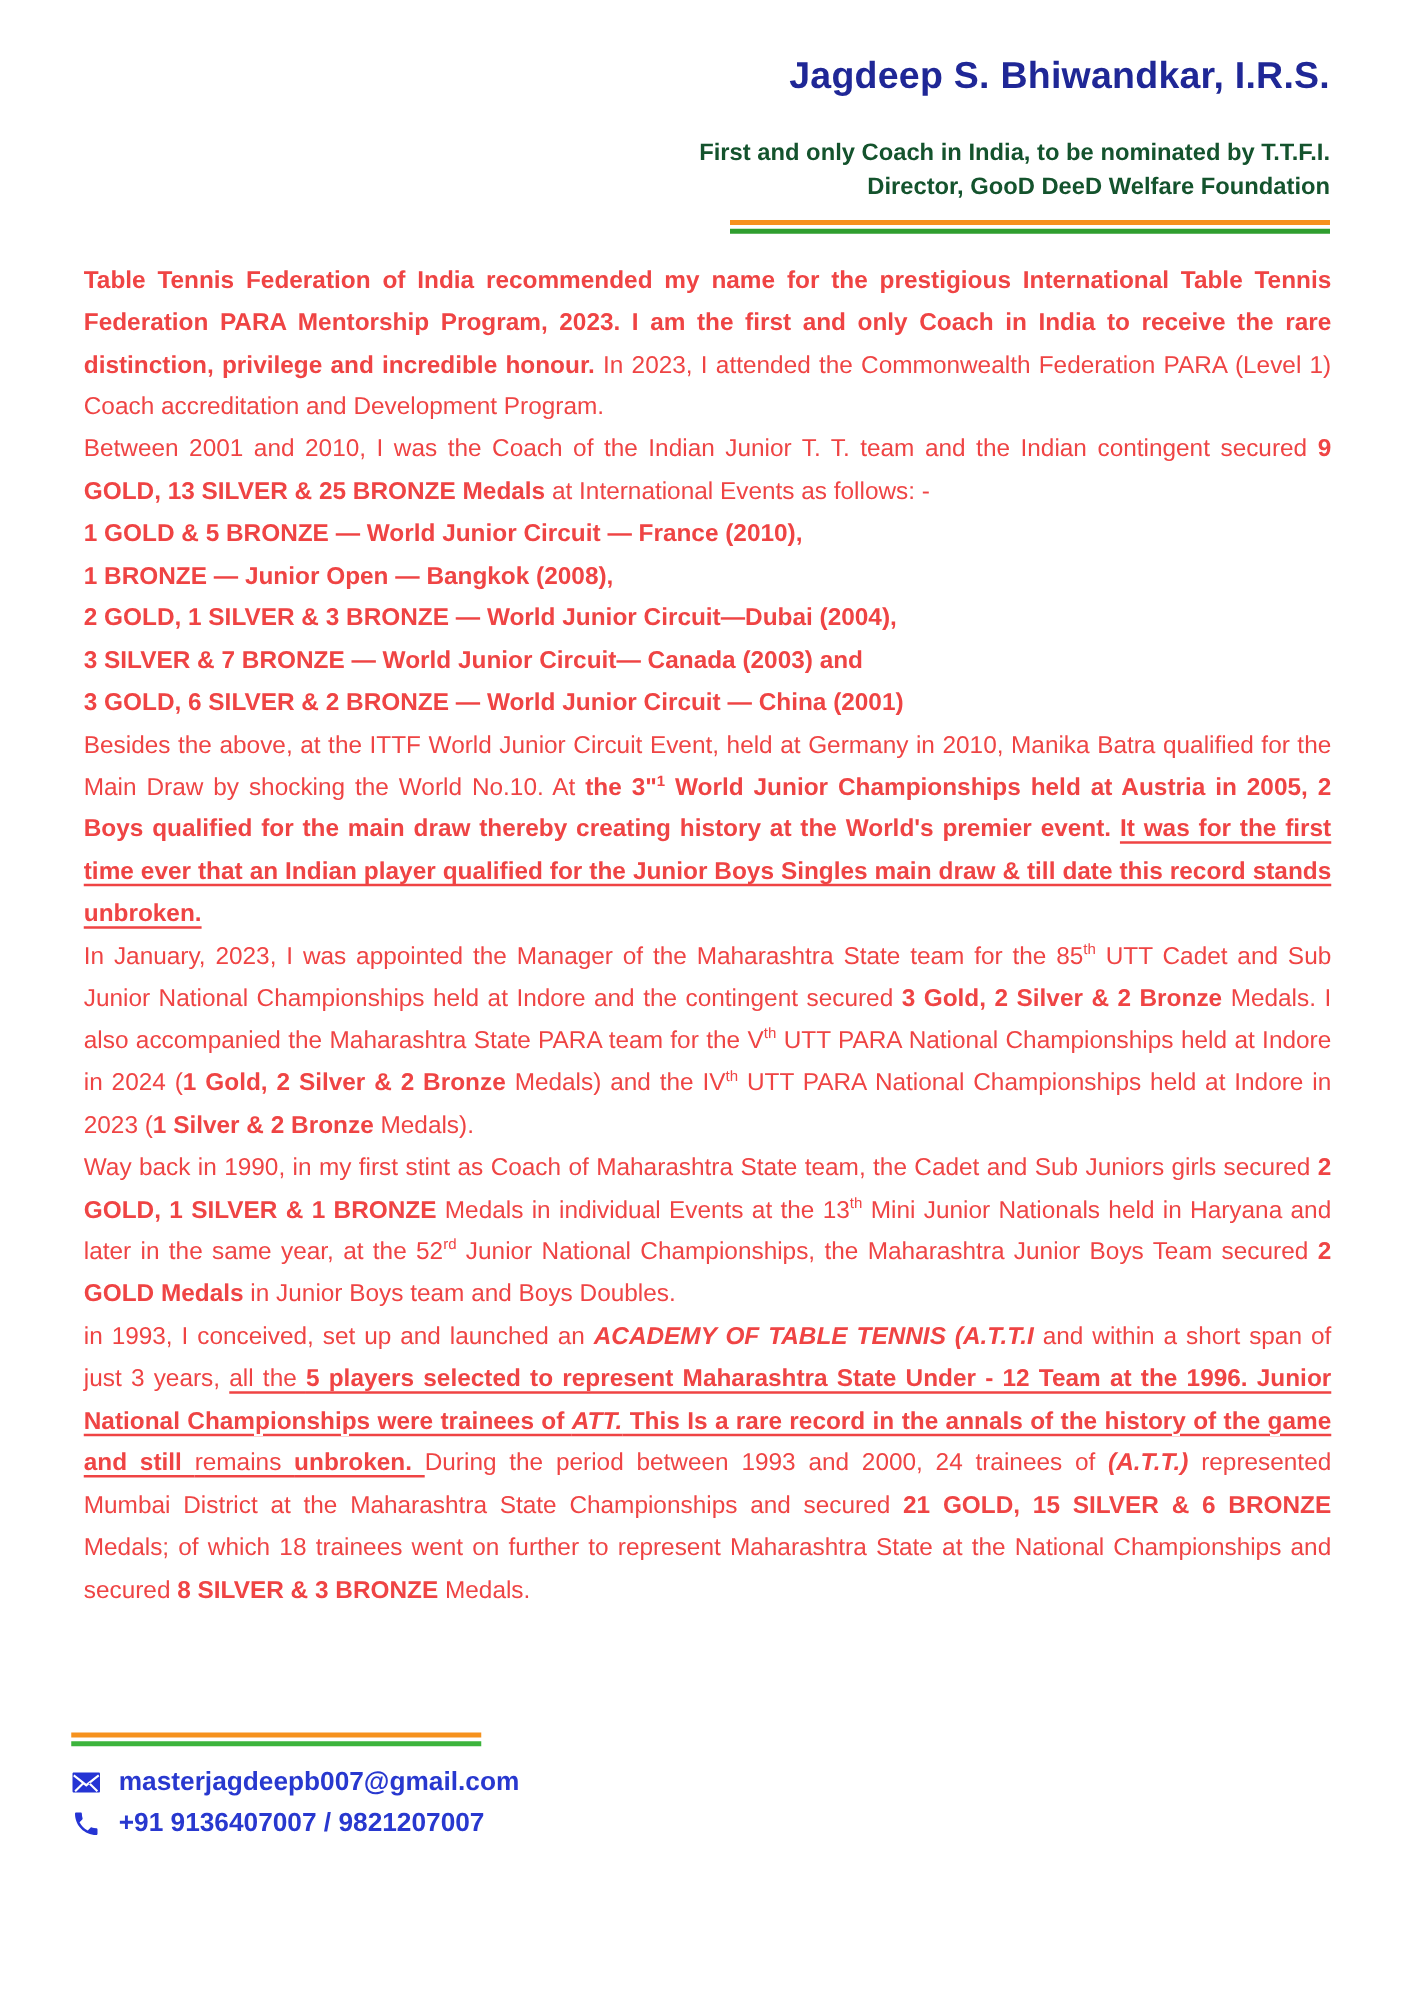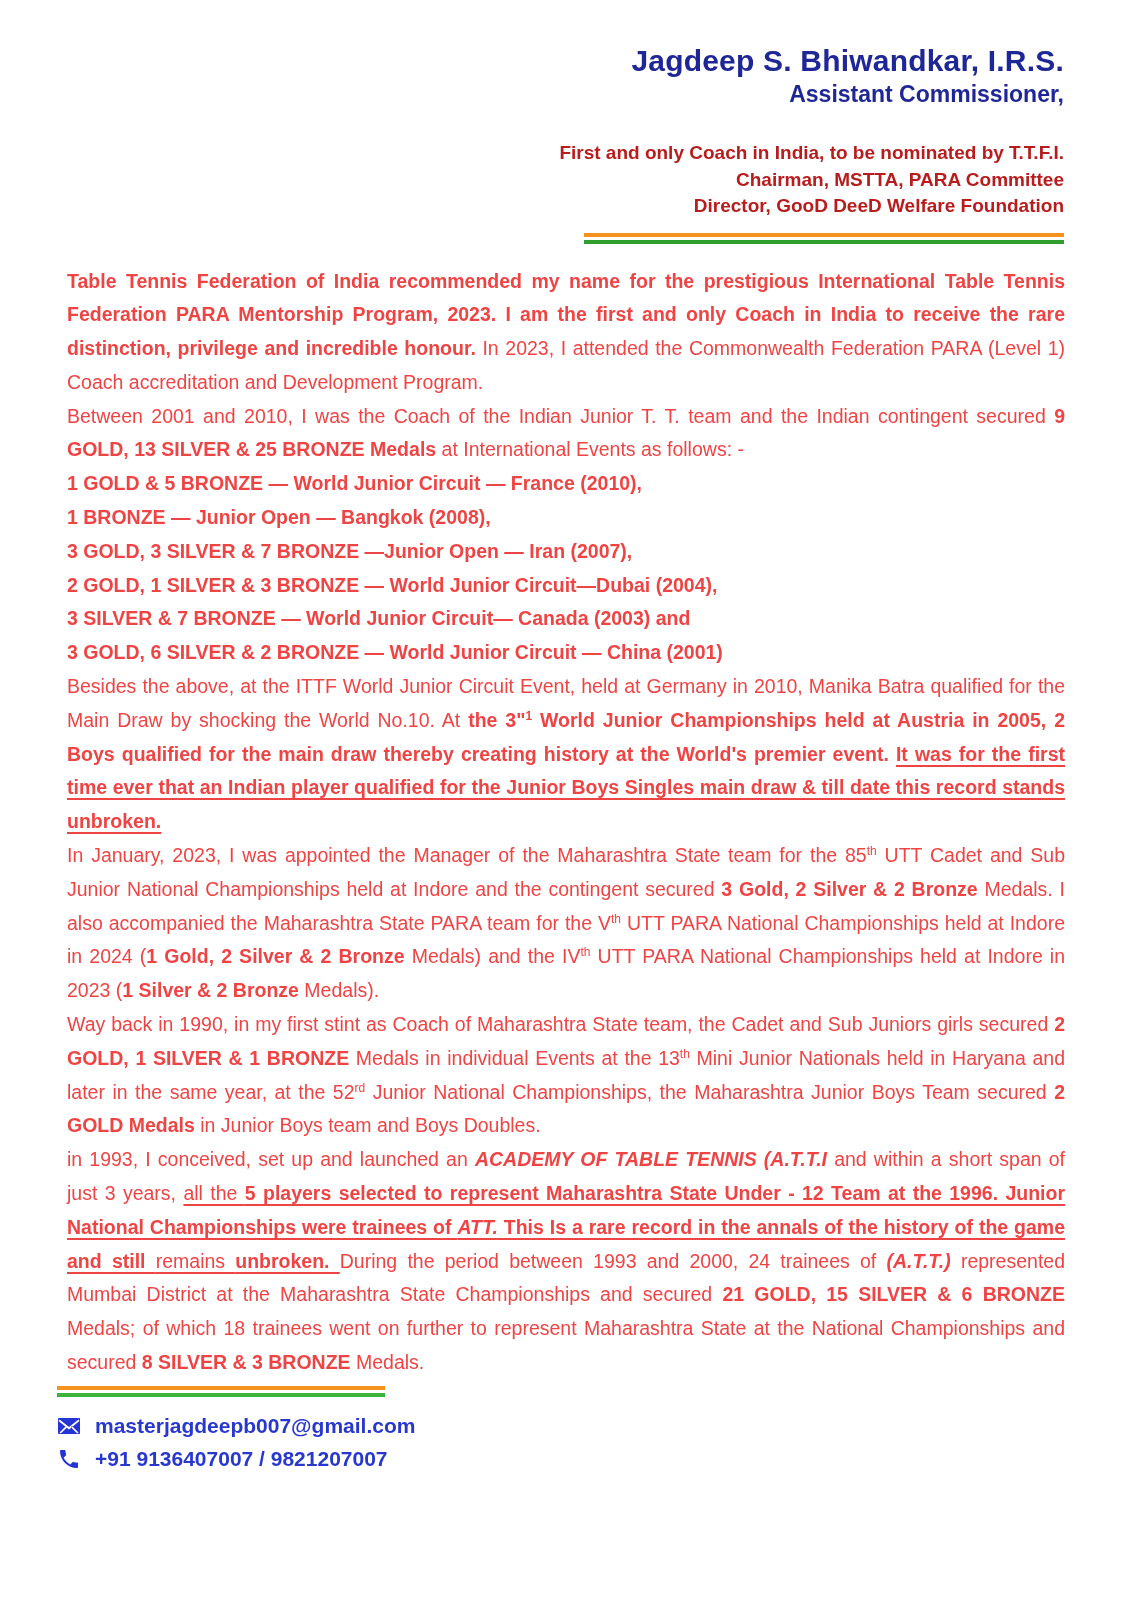--- a/index.html
+++ b/index.html
@@ -43,38 +43,35 @@
   .c-icon svg { width:24px; height:24px; display:block; }
   .addr-lines div { margin-bottom:2px; }
 </style>
 </head>
 <body>
 
 <div class="page">
 
   <header class="letterhead">
     <div class="person-name" style="color: rgb(31, 39, 150);">Jagdeep S. Bhiwandkar, I.R.S.</div>
-    <div class="person-title" style="color: rgb(31, 39, 150);">Assistant Commissioner,</div>
-    <div class="credentials" id="credentials" style="color: #b91c1c;">
+    <div class="credentials" id="credentials" style="color: #14532d;">
         <div>First and only Coach in India, to be nominated by T.T.F.I.</div>
-        <div>Chairman,  MSTTA, PARA Committee</div>
         <div>Director, GooD DeeD Welfare Foundation</div>
       </div>
     <div class="rule rule-header">
       <span class="bar" style="background: rgb(246, 146, 30);"></span>
       <span class="bar" style="background: rgb(47, 158, 47);"></span>
     </div>
   </header>
 
   <main class="letter-body" id="letter-body" style="color: #ef4444;">
       <p class="para"><span class="b">Table Tennis Federation of India recommended my name for the prestigious International Table Tennis Federation PARA Mentorship Program, 2023. I am the first and only Coach in India to receive the rare distinction, privilege and incredible honour. </span><span>In 2023, I attended the Commonwealth Federation PARA (Level 1) Coach accreditation and Development Program.</span></p>
       <p class="para"><span>Between 2001 and 2010, I was the Coach of the Indian Junior T. T. team and the Indian contingent secured </span><span class="b">9 GOLD, 13 SILVER &amp; 25 BRONZE Medals</span><span> at International Events as follows: -</span></p>
       <p class="para"><span class="b">1 GOLD &amp; 5 BRONZE — World Junior Circuit — France (2010),</span></p>
       <p class="para"><span class="b">1 BRONZE — Junior Open — Bangkok (2008),</span></p>
-      <p class="para"><span class="b">3 GOLD, 3 SILVER &amp; 7 BRONZE —Junior Open — Iran (2007),</span></p>
       <p class="para"><span class="b">2 GOLD, 1 SILVER &amp; 3 BRONZE — World Junior Circuit—Dubai (2004),</span></p>
       <p class="para"><span class="b">3 SILVER &amp; 7 BRONZE — World Junior Circuit— Canada (2003) and</span></p>
       <p class="para"><span class="b">3 GOLD, 6 SILVER &amp; 2 BRONZE — World Junior Circuit — China (2001)</span></p>
       <p class="para"><span>Besides the above, at the ITTF World Junior Circuit Event, held at Germany in 2010, Manika Batra qualified for the Main Draw by shocking the World No.10. At </span><span class="b">the 3"</span><sup><span class="b">1</span></sup><span class="b"> World Junior Championships held at Austria in 2005, 2 Boys qualified for the main draw thereby creating history at the World's premier event. </span><span class="b u">It was for the first time ever that an Indian player qualified for the Junior Boys Singles main draw &amp; till date this record stands unbroken.</span></p>
       <p class="para"><span>In January, 2023, I was appointed the Manager of the Maharashtra State team for the 85</span><sup><span>th</span></sup><span> UTT Cadet and Sub Junior National Championships held at Indore and the contingent secured </span><span class="b">3 Gold, 2 Silver &amp; 2 Bronze</span><span> Medals. I also accompanied the Maharashtra State PARA team for the V</span><sup><span>th</span></sup><span> UTT PARA National Championships held at Indore in 2024 (</span><span class="b">1 Gold, 2 Silver &amp; 2 Bronze</span><span> Medals) and the IV</span><sup><span>th</span></sup><span> UTT PARA National Championships held at Indore in 2023 (</span><span class="b">1 Silver &amp; 2 Bronze</span><span> Medals).</span></p>
       <p class="para"><span>Way back in 1990, in my first stint as Coach of Maharashtra State team, the Cadet and Sub Juniors girls secured </span><span class="b">2 GOLD, 1 SILVER &amp; 1 BRONZE</span><span> Medals in individual Events at the 13</span><sup><span>th</span></sup><span> Mini Junior Nationals held in Haryana and later in the same year, at the 52</span><sup><span>rd</span></sup><span> Junior National Championships, the Maharashtra Junior Boys Team secured </span><span class="b">2 GOLD Medals</span><span> in Junior Boys team and Boys Doubles.</span></p>
       <p class="para"><span>in 1993, I conceived, set up and launched an </span><span class="b i">ACADEMY OF TABLE TENNIS (A.T.T.I</span><span> and within a short span of just 3 years, </span><span class="u">all the </span><span class="b u">5 players selected to represent Maharashtra State Under - 12 Team at the 1996. Junior National Championships were trainees of </span><span class="b i u">ATT.</span><span class="b u"> This Is a rare record in the annals of the history of the game and still </span><span class="u">remains </span><span class="b u">unbroken. </span><span>During the period between 1993 and 2000, 24 trainees of </span><span class="b i">(A.T.T.)</span><span> represented Mumbai District at the Maharashtra State Championships and secured </span><span class="b">21 GOLD, 15 SILVER &amp; 6 BRONZE</span><span> Medals; of which 18 trainees went on further to represent Maharashtra State at the National Championships and secured </span><span class="b">8 SILVER &amp; 3 BRONZE</span><span> Medals.</span></p>
     </main>
 
   <footer class="contact-footer">

